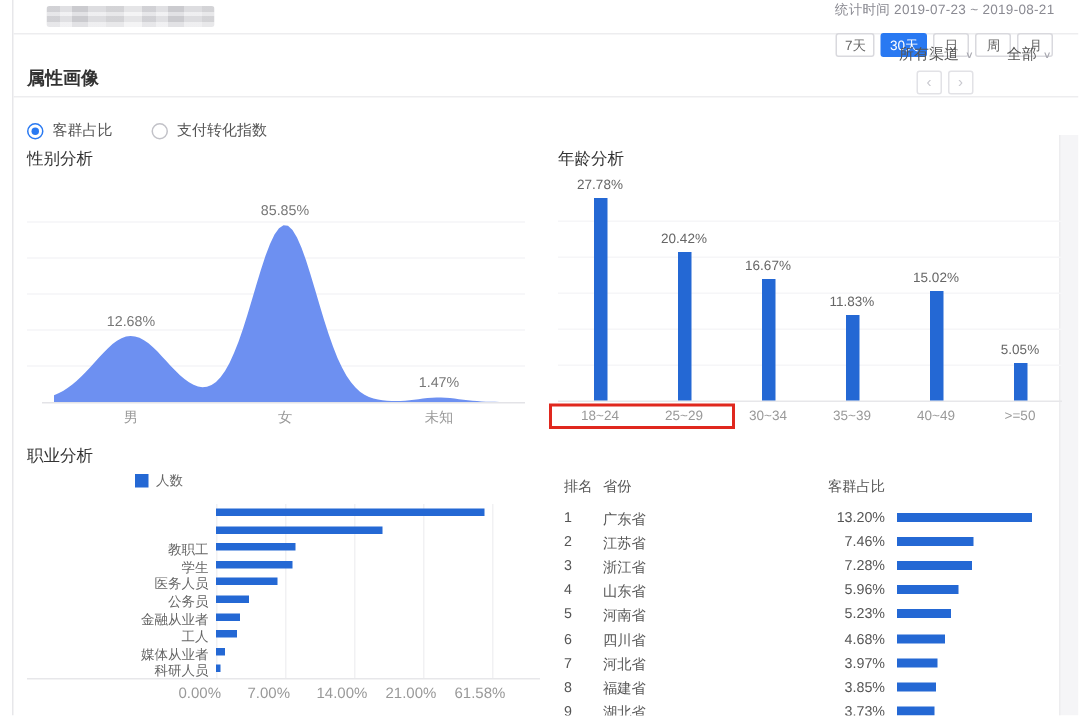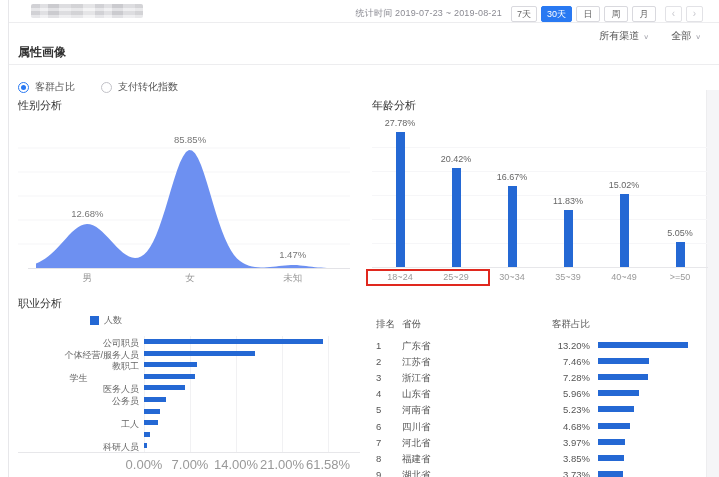--- a/index.html
+++ b/index.html
@@ -8,21 +8,21 @@
   .stage { position:relative; width:719px; height:477px; background:#fff; }
   .left-line { position:absolute; left:8px; top:0; bottom:0; width:1px; background:#e7e7ea; }
   .right-strip { position:absolute; right:0; top:90px; bottom:0; width:13px; background:#f5f5f7; border-left:1px solid #ededef; }
 
   
   .topbar { position:absolute; left:9px; right:0; top:0; height:23px; border-bottom:1px solid #ededef; }
   .logo-mosaic { position:absolute; left:22px; top:4px; width:112px; height:14px; border-radius:2px;
     background:
       repeating-linear-gradient(0deg, rgba(255,255,255,.35) 0 3px, rgba(0,0,0,.04) 3px 7px),
       repeating-linear-gradient(90deg,#dadade 0 9px,#e9e9ec 9px 17px,#d3d3d7 17px 28px,#e6e6e9 28px 40px,#dcdcdf 40px 52px,#eeeef0 52px 64px); }
-  .topbar-right { position:absolute; right:16px; top:0; height:27px; display:flex; align-items:center; gap:9px; }
+  .topbar-right { position:absolute; right:16px; top:0; height:27px; display:flex; align-items:center; gap:9px;flex-direction:column; }
   .stat-time { font-size:9px; color:#8a8a92; letter-spacing:.2px; }
   .btn-group { display:flex; gap:4px; }
   .range-btn { min-width:24px; height:16px; padding:0 5px; font-size:9px; line-height:14px; color:#666;
     background:#fff; border:1px solid #d9d9de; border-radius:2px; text-align:center; cursor:pointer; }
   .range-btn.active { background:#2979f2; border-color:#2979f2; color:#fff; }
   .nav-btn { width:17px; height:16px; font-size:10px; line-height:13px; color:#c9c9cf; background:#fff;
     border:1px solid #e2e2e6; border-radius:2px; text-align:center; cursor:pointer; }
 
   
   .dropdowns { position:absolute; right:18px; top:29px; display:flex; gap:22px; }
@@ -55,21 +55,21 @@
   .age-cat { position:absolute; width:56px; text-align:center; font-size:9px; color:#999; }
   .red-box { position:absolute; border:2px solid #e0281e; background:transparent; }
 
   
   .legend { position:absolute; left:72px; top:18px; display:flex; align-items:center; gap:5px; font-size:9px; color:#666; }
   .legend-swatch { width:9px; height:9px; background:#2468d4; }
   #occ-chart { position:absolute; left:0; top:40px; width:342px; height:136px; }
   .gridline-v { position:absolute; top:0; width:1px; background:#f1f1f3; }
   .occ-label { position:absolute; left:0; width:121px; text-align:right; font-size:9px; color:#666; white-space:nowrap; }
   .occ-bar { position:absolute; height:5px; background:#2468d4; }
-  .occ-tick { position:absolute; width:50px; text-align:center; font-size:13px; color:#999; }
+  .occ-tick { position:absolute; width:50px; text-align:left; font-size:10px; color:#999; }
 
   
   #prov-table { position:absolute; left:0; top:0; width:348px; height:180px; }
   .pv-cell { position:absolute; font-size:9.5px; white-space:nowrap; }
   .pv-head { color:#666; }
   .pv-rank { left:6px; width:22px; color:#555; }
   .pv-name { left:32px; color:#555; }
   .pv-pct { left:148px; width:72px; text-align:right; color:#555; }
   .pv-bar { position:absolute; left:228px; height:6px; background:#2468d4; }
 
@@ -188,35 +188,35 @@
         <div class="occ-tick" style="left: 101px; top: 121px;">0.00%</div>
         <div class="gridline-v" style="left: 172px; height: 116px;"></div>
         <div class="occ-tick" style="left: 147px; top: 121px;">7.00%</div>
         <div class="gridline-v" style="left: 218px; height: 116px;"></div>
         <div class="occ-tick" style="left: 193px; top: 121px;">14.00%</div>
         <div class="gridline-v" style="left: 264px; height: 116px;"></div>
         <div class="occ-tick" style="left: 239px; top: 121px;">21.00%</div>
         <div class="gridline-v" style="left: 310px; height: 116px;"></div>
         <div class="occ-tick" style="left: 285px; top: 121px;">61.58%</div>
         <div class="baseline" style="top: 116px;"></div>
-        <div class="occ-label" style="top: 1px;">公司职员</div>
         <div class="occ-bar" style="left: 126px; top: 3px; width: 178.743px;"></div>
-        <div class="occ-label" style="top: 12.6px;">个体经营/服务人员</div>
         <div class="occ-bar" style="left: 126px; top: 14.6px; width: 111.057px;"></div>
         <div class="occ-label" style="top: 24.2px;">教职工</div>
         <div class="occ-bar" style="left: 126px; top: 26.2px; width: 53.2286px;"></div>
-        <div class="occ-label" style="top: 35.8px; text-align: center;">学生</div>
+        <div class="occ-label" style="top: 35.8px;">学生</div>
         <div class="occ-bar" style="left: 126px; top: 37.8px; width: 50.6px;"></div>
         <div class="occ-label" style="top: 47.4px;">医务人员</div>
         <div class="occ-bar" style="left: 126px; top: 49.4px; width: 40.7429px;"></div>
         <div class="occ-label" style="top: 59px;">公务员</div>
         <div class="occ-bar" style="left: 126px; top: 61px; width: 21.6857px;"></div>
+        <div class="occ-label" style="top: 70.6px;">金融从业者</div>
         <div class="occ-bar" style="left: 126px; top: 72.6px; width: 15.7714px;"></div>
         <div class="occ-label" style="top: 82.2px;">工人</div>
         <div class="occ-bar" style="left: 126px; top: 84.2px; width: 14.4571px;"></div>
+        <div class="occ-label" style="top: 93.8px;">媒体从业者</div>
         <div class="occ-bar" style="left: 126px; top: 95.8px; width: 5.91429px;"></div>
         <div class="occ-label" style="top: 105.4px;">科研人员</div>
         <div class="occ-bar" style="left: 126px; top: 107.4px; width: 2.62857px;"></div>
       </div>
   </div>
 
   <div class="section" id="prov-sec">
     <div id="prov-table">
         <div class="pv-cell pv-rank pv-head" style="top: 22px;">排名</div>
         <div class="pv-cell pv-name pv-head" style="top: 22px;">省份</div>

